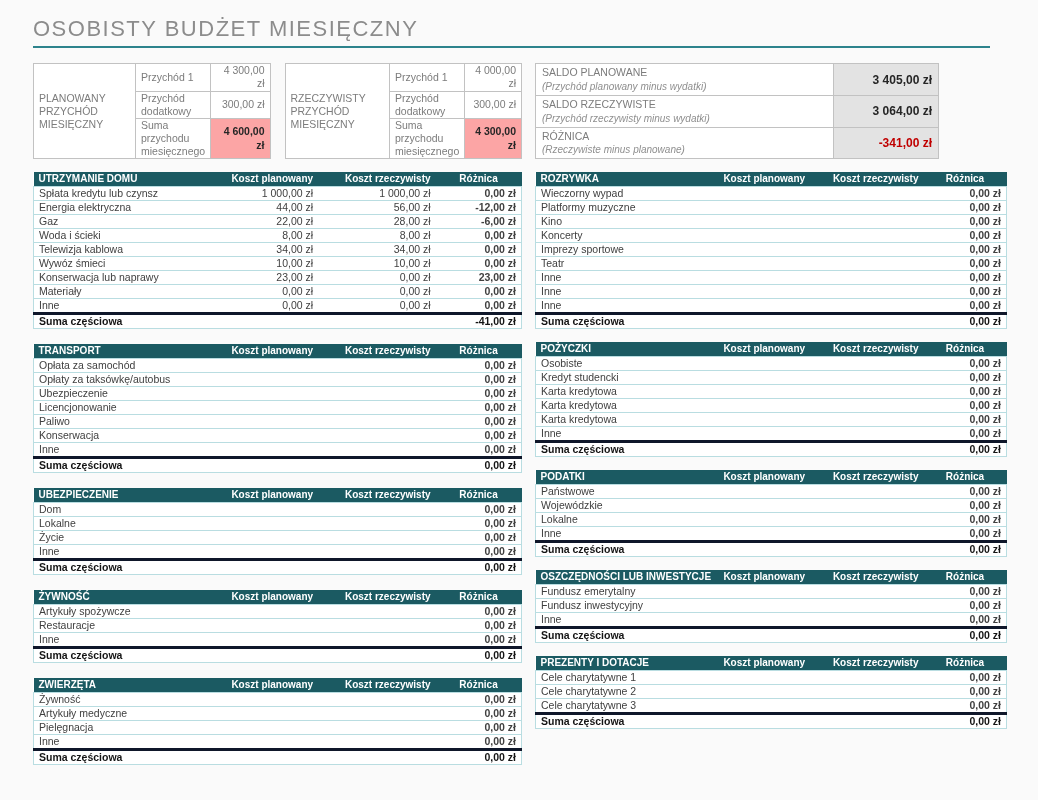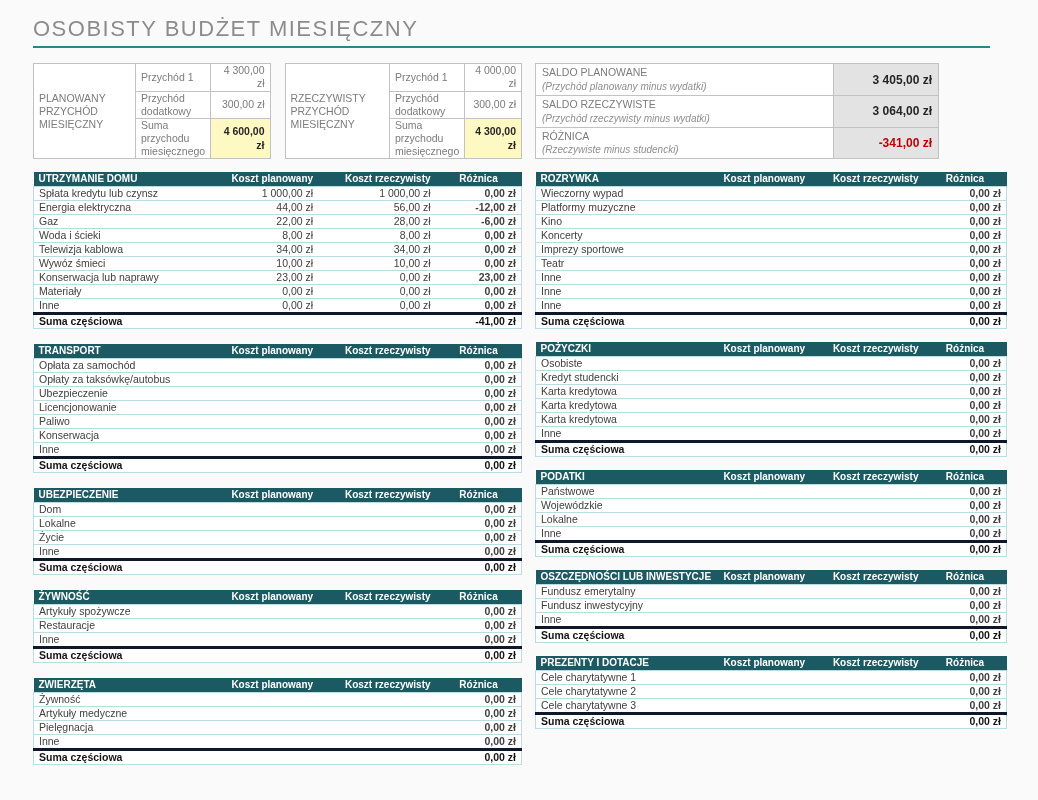--- a/index.html
+++ b/index.html
@@ -23,21 +23,21 @@
 
   
   .income-table{width:100%;border-collapse:collapse;background:#fff;}
   .income-table td{
     border:1px solid #c2c2c2;font-size:10.5px;height:14px;
     padding:0 5px;color:#7c7c7c;line-height:1.25;
   }
   .income-label{width:148px;}
   .income-name{color:#7c7c7c;}
   .income-value{width:86px;text-align:right;color:#5d5d5d;}
-  tr.income-total .income-value{background:#fef9c3;font-weight:bold;color:#262626;}
+  tr.income-total .income-value{background:#fca5a5;font-weight:bold;color:#262626;}
 
   
   .summary-table{width:100%;border-collapse:collapse;background:#fff;}
   .summary-table td{border:1px solid #c2c2c2;}
   .s-cell{padding:2px 6px;}
   .s-title{font-size:10.5px;color:#7c7c7c;line-height:1.3;}
   .s-sub{font-size:10px;color:#8f8f8f;line-height:1.3;font-style:italic;}
   .s-value{
     width:92px;background:#e3e3e3;text-align:right;
     font-weight:bold;font-size:12px;color:#262626;padding:0 6px;
@@ -127,21 +127,21 @@
             <tr>
               <td class="s-cell">
                 <div class="s-title">SALDO RZECZYWISTE</div>
                 <div class="s-sub">(Przychód rzeczywisty minus wydatki)</div>
               </td>
               <td class="s-value">3 064,00 zł</td>
             </tr>
             <tr>
               <td class="s-cell">
                 <div class="s-title">RÓŻNICA</div>
-                <div class="s-sub">(Rzeczywiste minus studencki)</div>
+                <div class="s-sub">(Rzeczywiste minus planowane)</div>
               </td>
               <td class="s-value neg">-341,00 zł</td>
             </tr>
           </tbody>
         </table>
       </div>
   </div>
 
   <div class="cols">
     <div class="col col-left" id="col-left">

